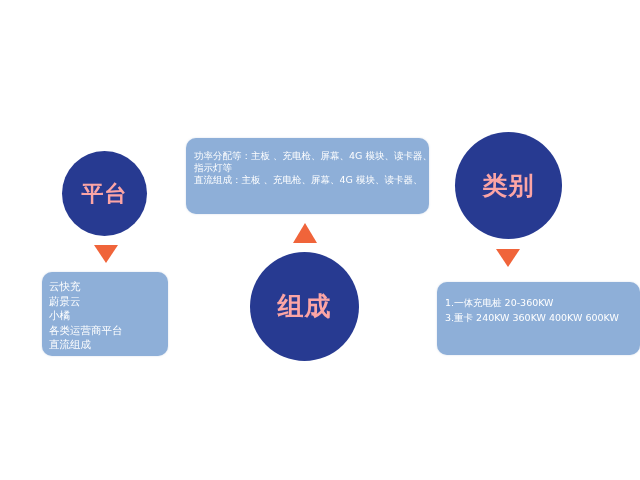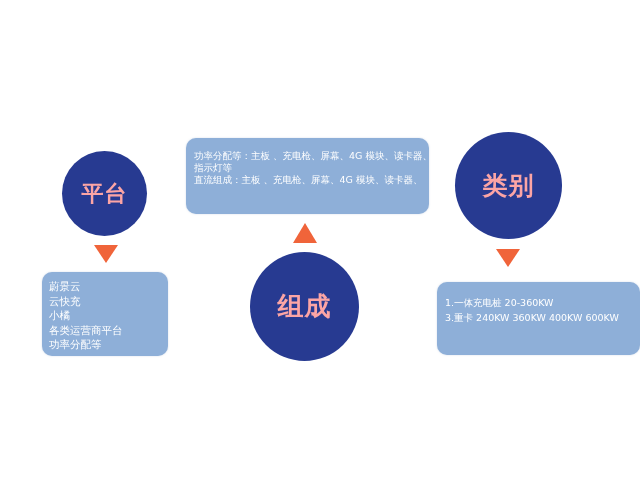--- a/index.html
+++ b/index.html
@@ -106,25 +106,25 @@
   <span class="line">功率分配等：主板 、充电枪、屏幕、4G 模块、读卡器、</span>
   <span class="line">指示灯等</span>
   <span class="line">直流组成：主板 、充电枪、屏幕、4G 模块、读卡器、</span>
 </div>
 
 <div id="circle-platform" class="circle">
   <span>平台</span>
 </div>
 <div id="tri-platform" class="tri-down"></div>
 <div id="box-platform" class="box">
+  <span class="line">云快充</span>
   <span class="line">蔚景云</span>
-  <span class="line">云快充</span>
   <span class="line">小橘</span>
   <span class="line">各类运营商平台</span>
-  <span class="line">功率分配等</span>
+  <span class="line">直流组成</span>
 </div>
 
 <div id="tri-composition" class="tri-up"></div>
 <div id="circle-composition" class="circle">
   <span>组成</span>
 </div>
 
 <div id="circle-category" class="circle">
   <span>类别</span>
 </div>

